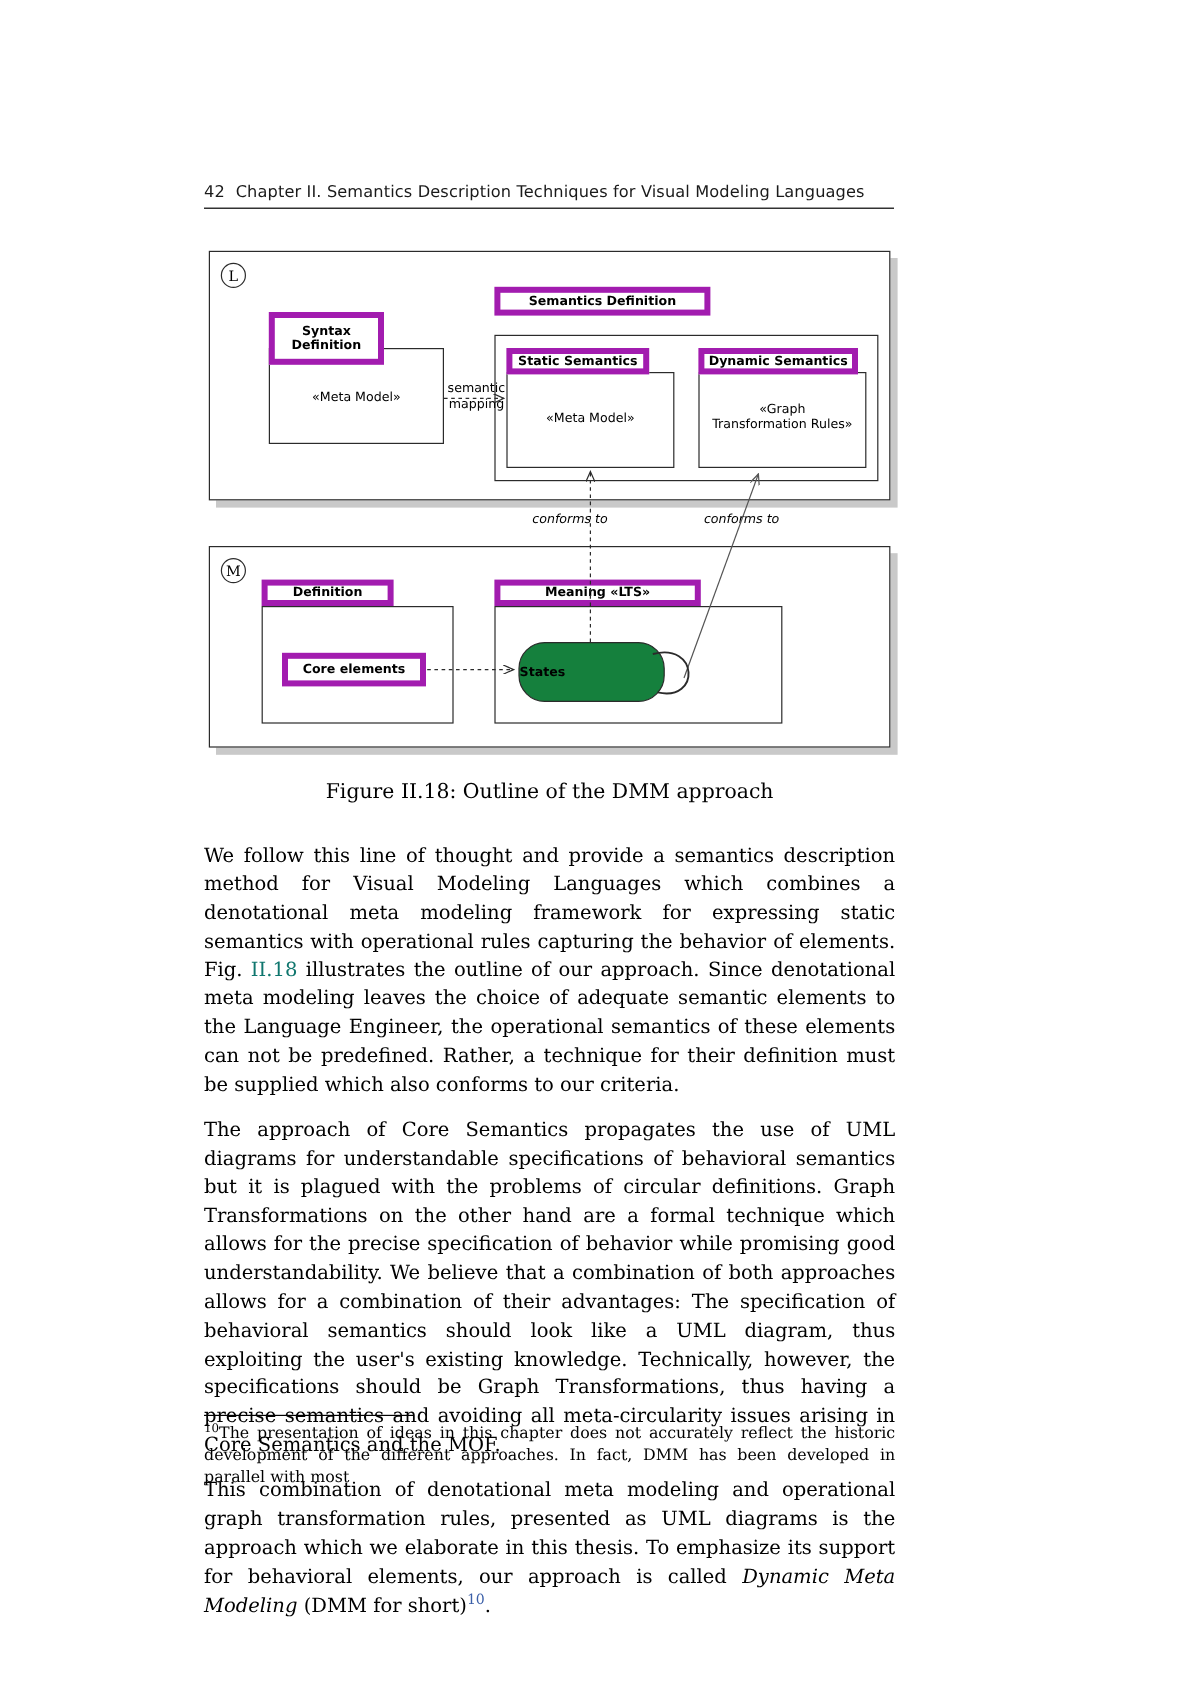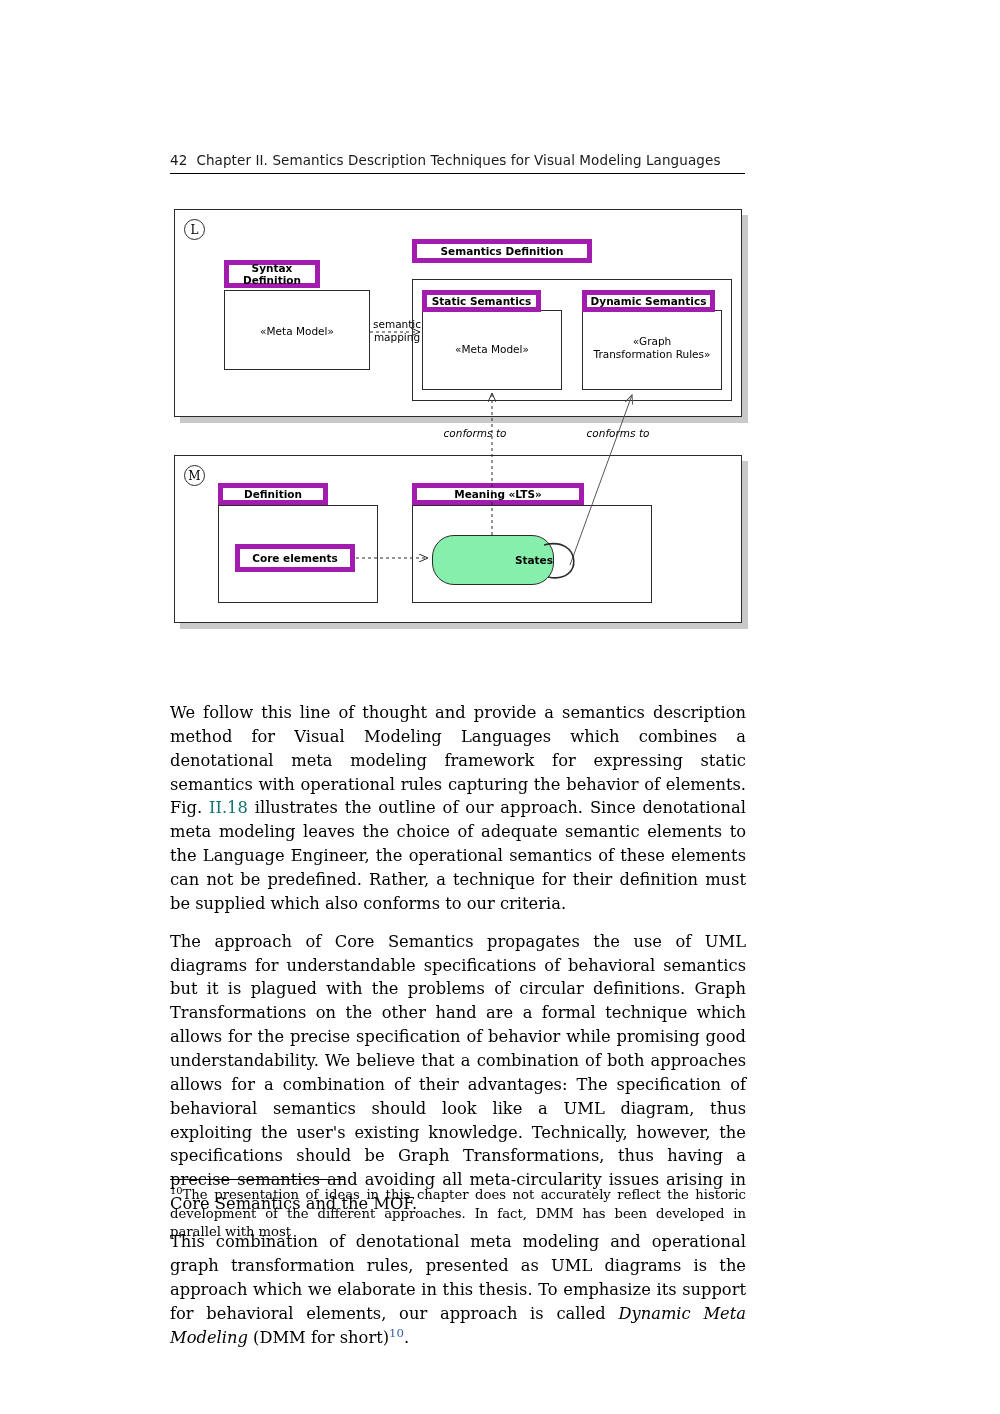--- a/index.html
+++ b/index.html
@@ -97,24 +97,24 @@
     display: flex;
     align-items: center;
     justify-content: center;
     background: #fff;
   }
 
   .states-shape {
     position: absolute;
     border: 1.6px solid #2b2b2b;
     border-radius: 22px;
-    background: #86efac;
+    background: #15803d;
     display: flex;
     align-items: center;
-    justify-content: flex-end;
+    justify-content: flex-start;
     font-family: "DejaVu Sans", sans-serif;
     font-weight: bold;
     font-size: 10.5px;
   }
 
   svg.overlay {
     position: absolute;
     left: 0; top: 0;
     width: 576px;
     height: 428px;
@@ -177,21 +177,21 @@
     <span class="pageno">42</span><span>Chapter II.  Semantics Description Techniques for Visual Modeling Languages</span>
   </div>
 
   <div class="figure">
 
     <div class="pkgshadow" style="left:10px; top:10px; width:568px; height:208px;"></div>
     <div class="pkgbox" style="left:4px; top:4px; width:568px; height:208px;"></div>
     <div class="circlemark" style="left:14px; top:14px;">L</div>
 
     <div class="innerbox" style="left:54px; top:85px; width:146px; height:80px;"></div>
-    <div class="tabbox" style="left:54px; top:55px; width:96px; height:28px;">
+    <div class="tabbox" style="left:54px; top:55px; width:96px; height:44px;">
       <span>Syntax<br>Definition</span>
     </div>
     <div class="lbl" style="left:54px; top:120px; width:146px;">«Meta Model»</div>
 
     <div class="innerbox" style="left:242px; top:74px; width:320px; height:122px;"></div>
     <div class="tabbox" style="left:242px; top:34px; width:180px; height:24px;">
       <span>Semantics Definition</span>
     </div>
 
     <div class="innerbox" style="left:252px; top:105px; width:140px; height:80px;"></div>
@@ -246,20 +246,21 @@
       <line x1="322" y1="330" x2="322" y2="188" stroke="#2b2b2b" stroke-width="1" stroke-dasharray="3,3" marker-end="url(#ar-open)"></line>
 
       <line x1="400" y1="360" x2="462" y2="190" stroke="#555" stroke-width="1" marker-end="url(#ar-open2)"></line>
 
       <line x1="186" y1="353" x2="258" y2="353" stroke="#2b2b2b" stroke-width="1" stroke-dasharray="3,3" marker-end="url(#ar-open)"></line>
 
       <path d="M374,340 C412,330 414,380 378,372" fill="none" stroke="#2b2b2b" stroke-width="1.6"></path>
     </svg>
   </div>
 
+  <div class="caption">Figure II.18: Outline of the DMM approach</div>
 
   <div class="body">
     <p><span>We follow this line of thought and provide a semantics description method for Visual Modeling Languages which combines a denotational meta modeling framework for expressing static semantics with operational rules capturing the behavior of elements. Fig. </span><span class="ref">II.18</span><span> illustrates the outline of our approach. Since denotational meta modeling leaves the choice of adequate semantic elements to the Language Engineer, the operational semantics of these elements can not be predefined. Rather, a technique for their definition must be supplied which also conforms to our criteria.</span></p>
     <p>The approach of Core Semantics propagates the use of UML diagrams for understandable specifications of behavioral semantics but it is plagued with the problems of circular definitions. Graph Transformations on the other hand are a formal technique which allows for the precise specification of behavior while promising good understandability. We believe that a combination of both approaches allows for a combination of their advantages: The specification of behavioral semantics should look like a UML diagram, thus exploiting the user's existing knowledge. Technically, however, the specifications should be Graph Transformations, thus having a precise semantics and avoiding all meta-circularity issues arising in Core Semantics and the MOF.</p>
     <p><span>This combination of denotational meta modeling and operational graph transformation rules, presented as UML diagrams is the approach which we elaborate in this thesis. To emphasize its support for behavioral elements, our approach is called </span><span class="it">Dynamic Meta Modeling</span><span> (DMM for short)</span><sup class="fn">10</sup><span>.</span></p>
   </div>
 
   <div class="fnrule"></div>
   <div class="footnote">
     <sup>10</sup><span>The presentation of ideas in this chapter does not accurately reflect the historic development of the different approaches. In fact, DMM has been developed in parallel with most</span>

